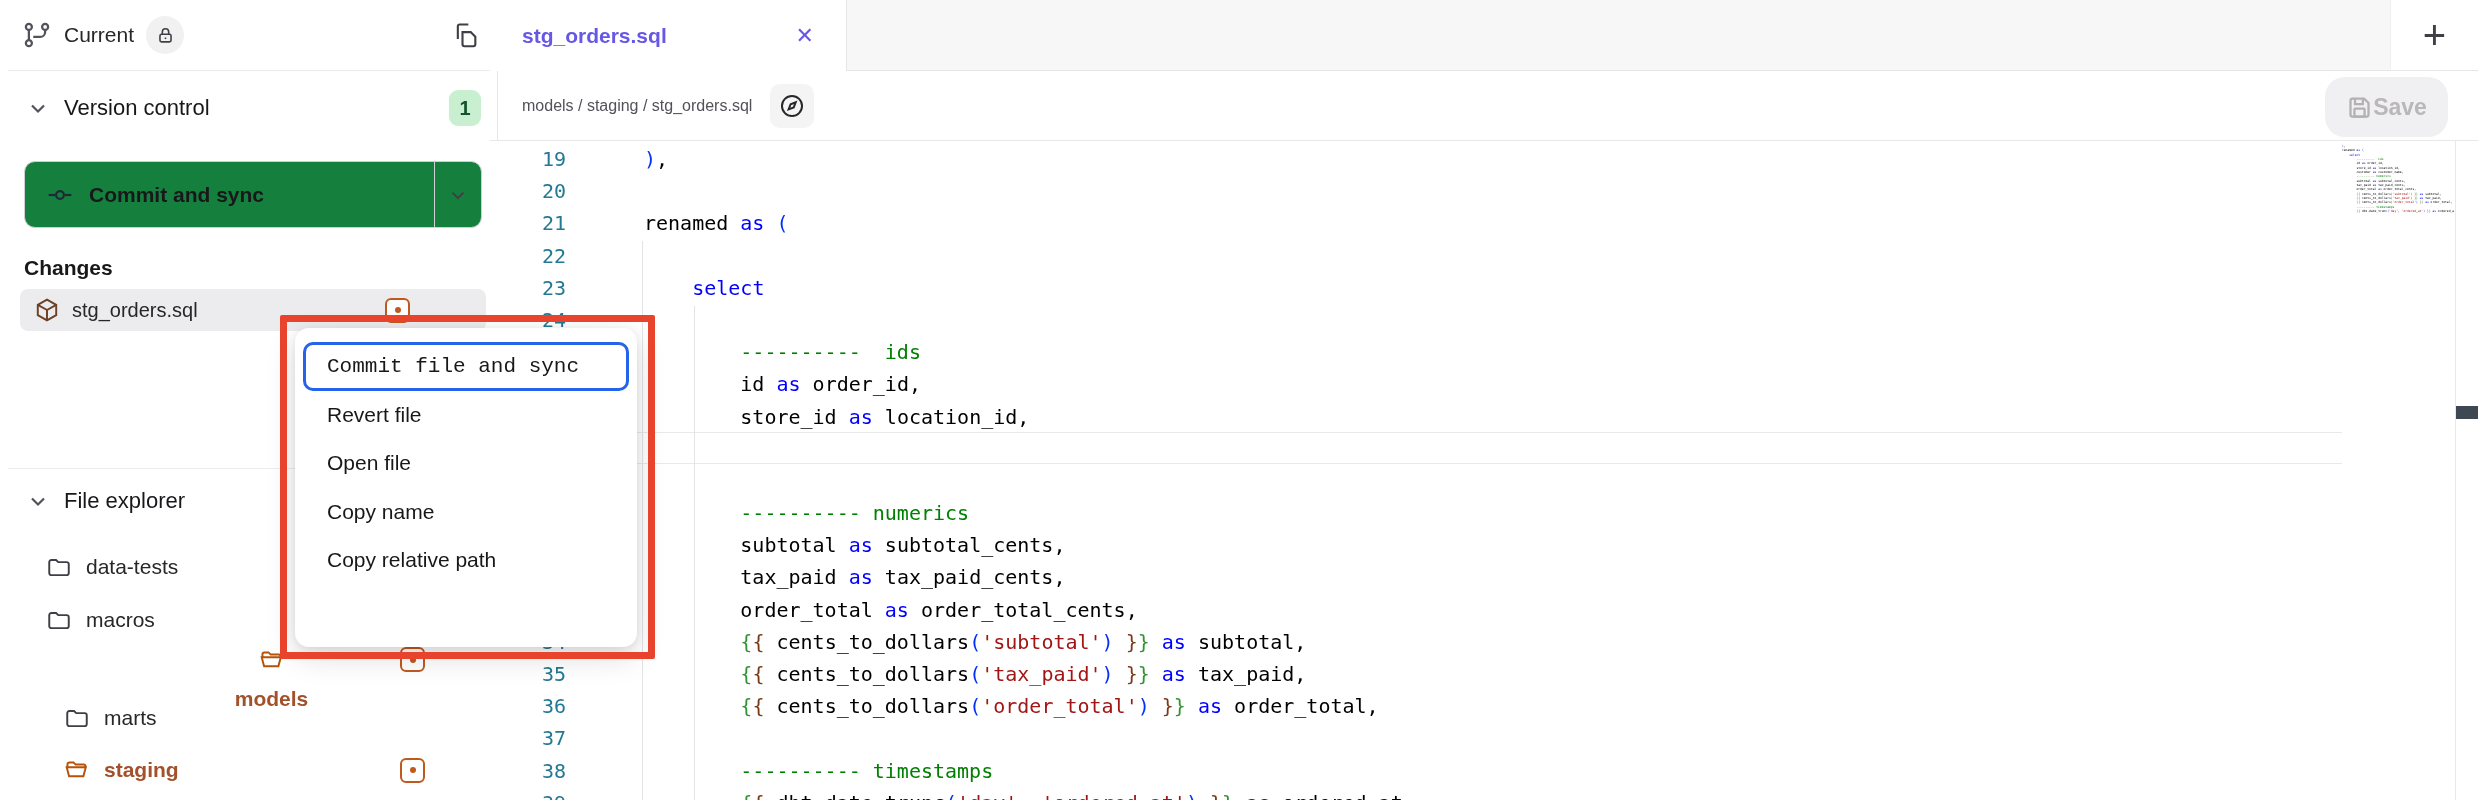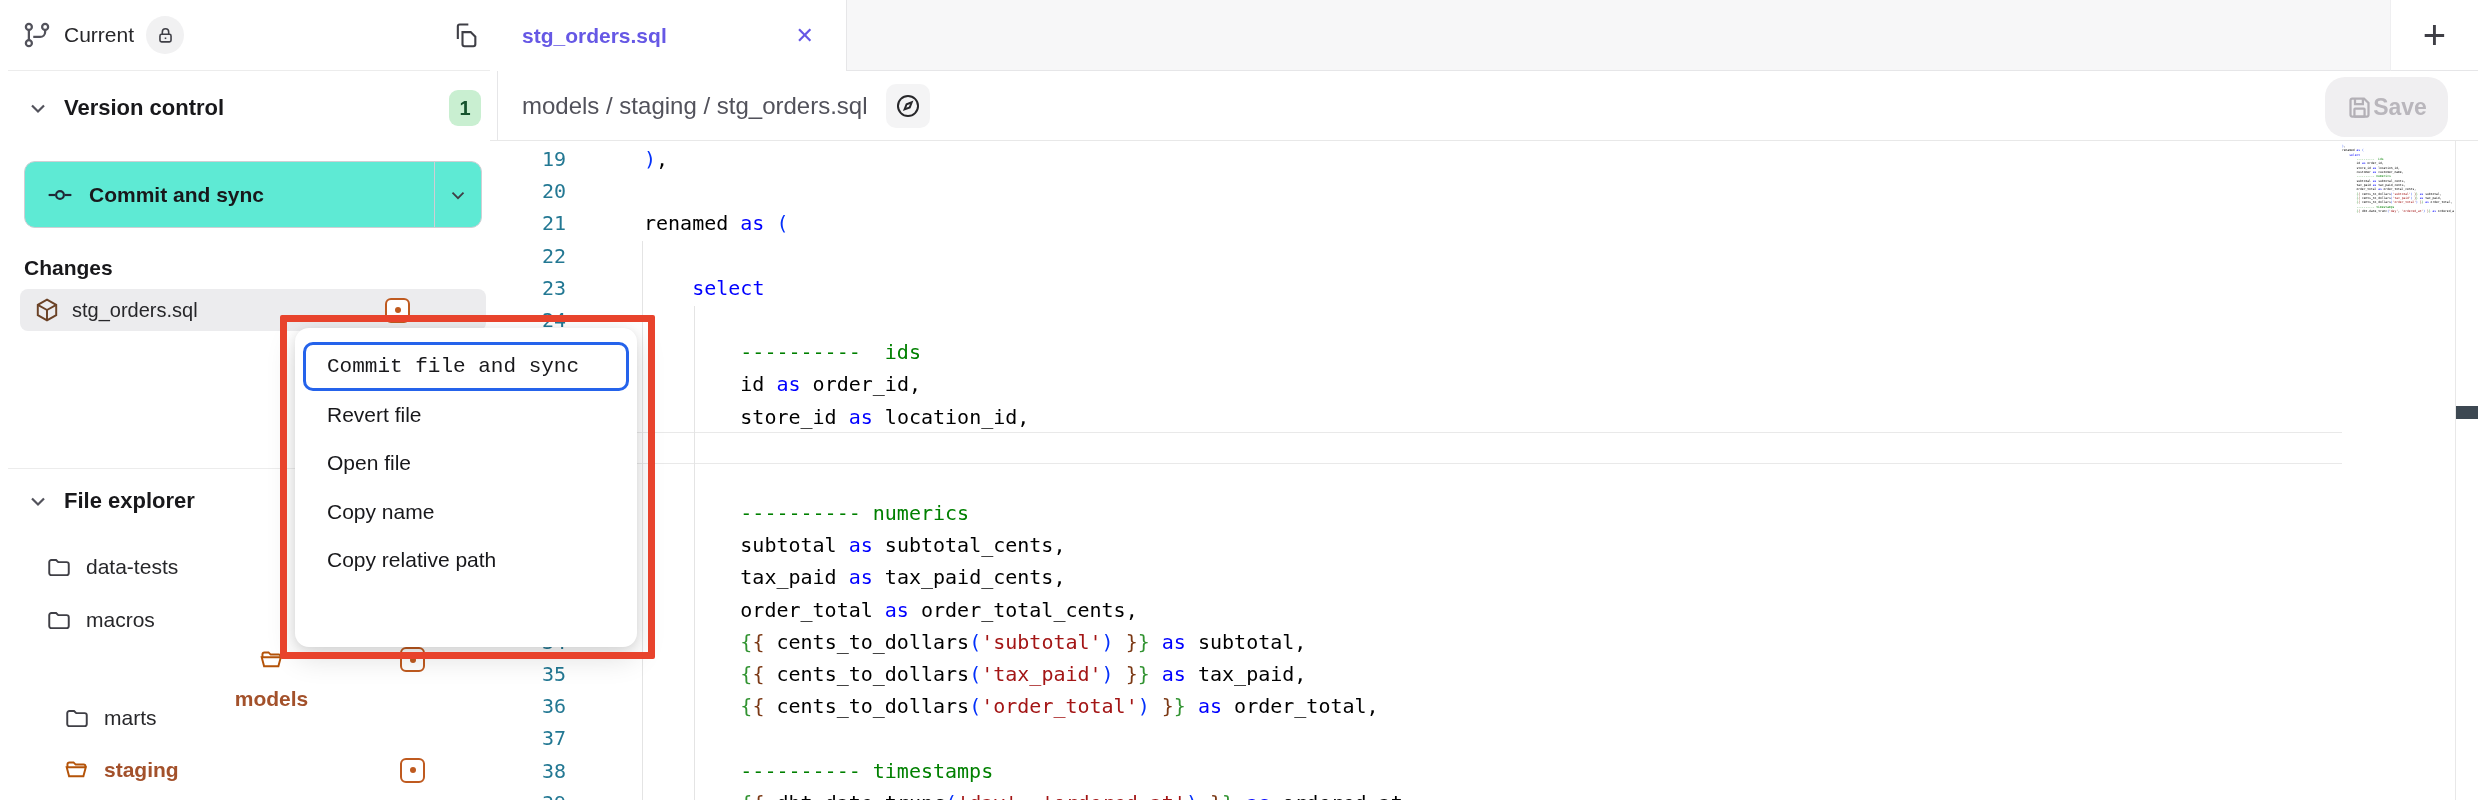--- a/index.html
+++ b/index.html
@@ -18,28 +18,28 @@
   .sidebar{position:absolute; left:8px; top:0; width:490px; height:800px;
     background:#fff; border-right:1px solid var(--border);}
   .branch-bar{position:absolute; left:0; top:0; width:100%; height:71px;
     border-bottom:1px solid #ececec; display:flex; align-items:center; padding:0 14px;}
   .branch-label{font-size:21px; margin-left:12px; color:#27272a;}
   .lock-badge{width:38px; height:38px; border-radius:50%; background:#f1f1f2;
     display:flex; align-items:center; justify-content:center; margin-left:12px;}
   .copy-btn{margin-left:auto; width:34px; height:34px; display:flex; align-items:center; justify-content:center;}
 
   .section-header{display:flex; align-items:center; gap:14px;}
-  .section-title{font-size:22px; font-weight:700; color:#18181b;}
+  .section-title{font-size:22px; font-weight:400; color:#18181b;}
   .vc-header{position:absolute; left:18px; top:88px; right:16px; height:40px;}
   .vc-badge{margin-left:auto; min-width:32px; height:36px; padding:0 9px; border-radius:9px;
     background:#c9efd1; color:#14532d; font-size:20px; font-weight:700;
     display:flex; align-items:center; justify-content:center;}
 
   .commit-btn{position:absolute; left:16px; top:161px; width:458px; height:67px;
-    background:#5eead4; border:1.5px solid #cfcfd4; border-radius:11px; display:flex; align-items:center;}
+    background:#15803d; border:1.5px solid #cfcfd4; border-radius:11px; display:flex; align-items:center;}
   .commit-main{flex:1; height:100%; display:flex; align-items:center; padding-left:22px; gap:16px;}
   .commit-label{font-size:21px; font-weight:600; color:#18181b;}
   .commit-caret{width:47px; height:100%; border-left:1.5px solid #cfcfd4;
     display:flex; align-items:center; justify-content:center;}
 
   .changes-label{position:absolute; left:16px; top:256px; font-size:21px; font-weight:700; color:#18181b;}
   .file-row{position:absolute; left:12px; top:289px; width:466px; height:42px; background:#ececee;
     border-radius:8px; display:flex; align-items:center; padding:0 14px; gap:12px;}
   .file-row-name{font-size:20px; color:#27272a;}
   .mod-indicator{width:25px; height:25px; border:2.5px solid #bf5a1f; border-radius:6px;
@@ -63,21 +63,21 @@
     display:flex; align-items:center; padding:0 28px 0 32px;}
   .tab-title{font-size:21px; font-weight:600; color:var(--purple);}
   .tab-close{margin-left:auto; color:var(--purple); font-size:22px; line-height:1; padding:4px;}
   .tab-fill{flex:1; background:#f7f7f8; border-bottom:1px solid var(--border);}
   .plus-zone{width:88px; background:#fff; border-bottom:1px solid var(--border);
     border-left:1px solid #efeff1; display:flex; align-items:center; justify-content:center;}
   .plus-btn{font-size:40px; font-weight:300; color:#3f3f46; line-height:1;}
 
   .filehead{position:relative; height:70px; border-bottom:1px solid #e8e8e8;
     display:flex; align-items:center; padding-left:32px;}
-  .breadcrumb{font-size:24px; color:#52525b;}
+  .breadcrumb{font-size:16px; color:#52525b;}
   .compass-btn{width:44px; height:44px; border-radius:10px; background:#f4f4f5;
     display:flex; align-items:center; justify-content:center; margin-left:18px;}
   .save-btn{position:absolute; right:30px; top:6px; width:123px; height:60px; border-radius:20px;
     background:#f0eff1; display:flex; align-items:center; justify-content:center; gap:0;}
   .save-label{font-size:23px; font-weight:700; color:#b9b6bc;}
 
   
   .editor{position:absolute; left:0; top:141px; right:0; bottom:0; background:#fff; overflow:hidden;}
   .code-lines{position:absolute; left:0; top:2px; right:0;
     font-family:"DejaVu Sans Mono", monospace; font-size:20px; line-height:32.2px;}

